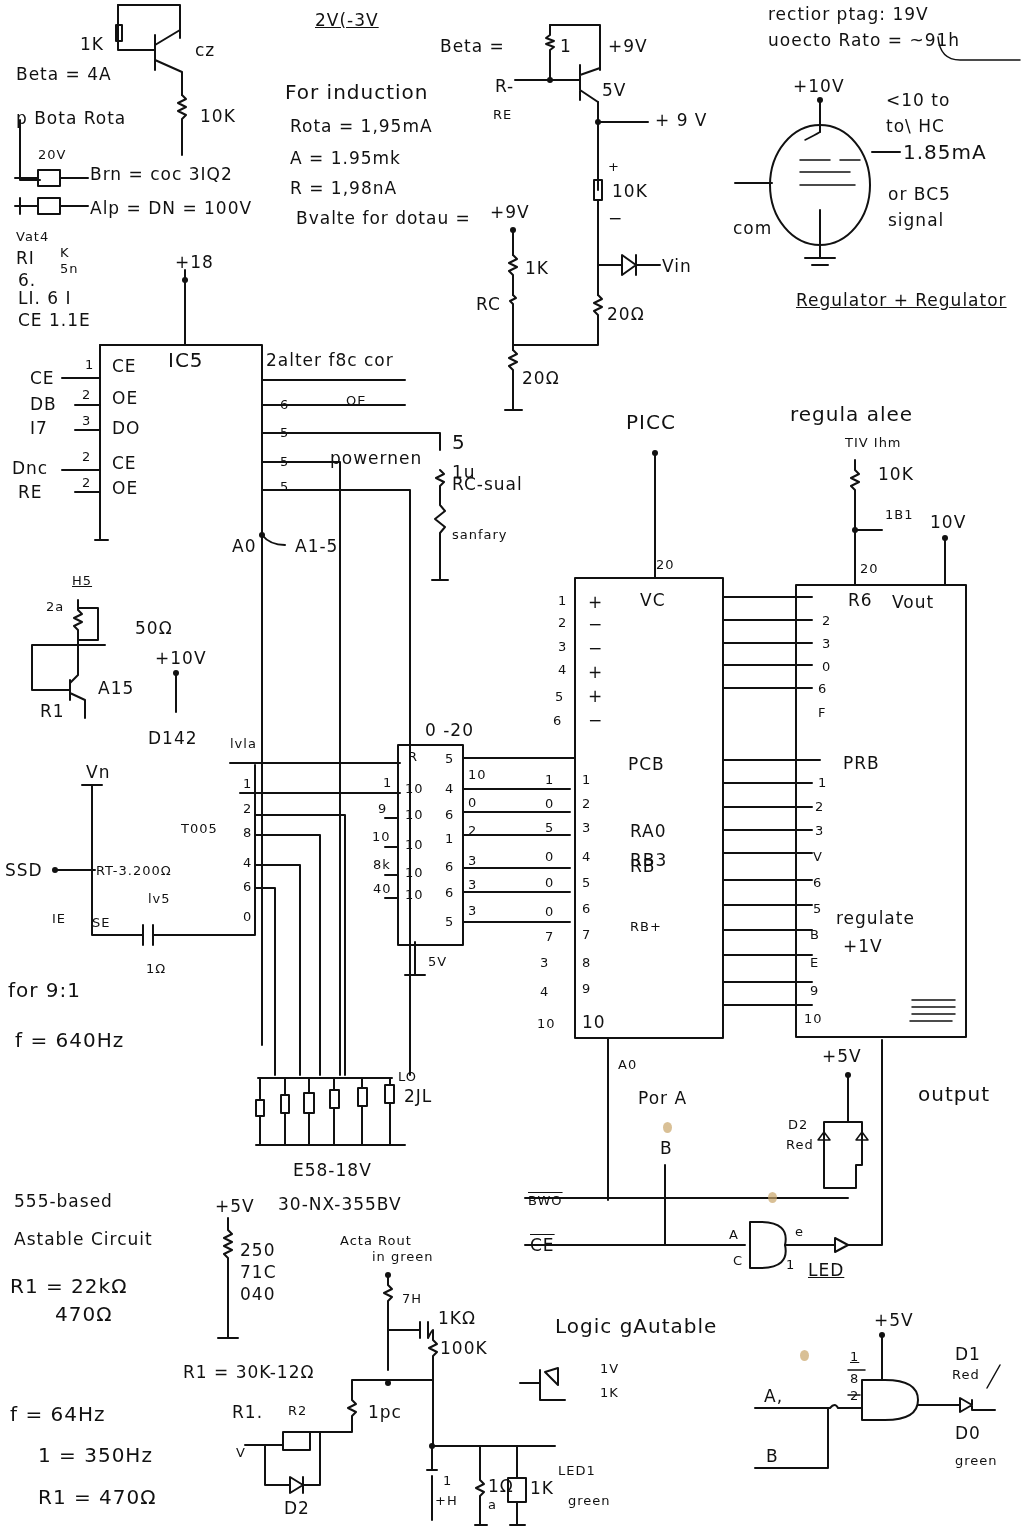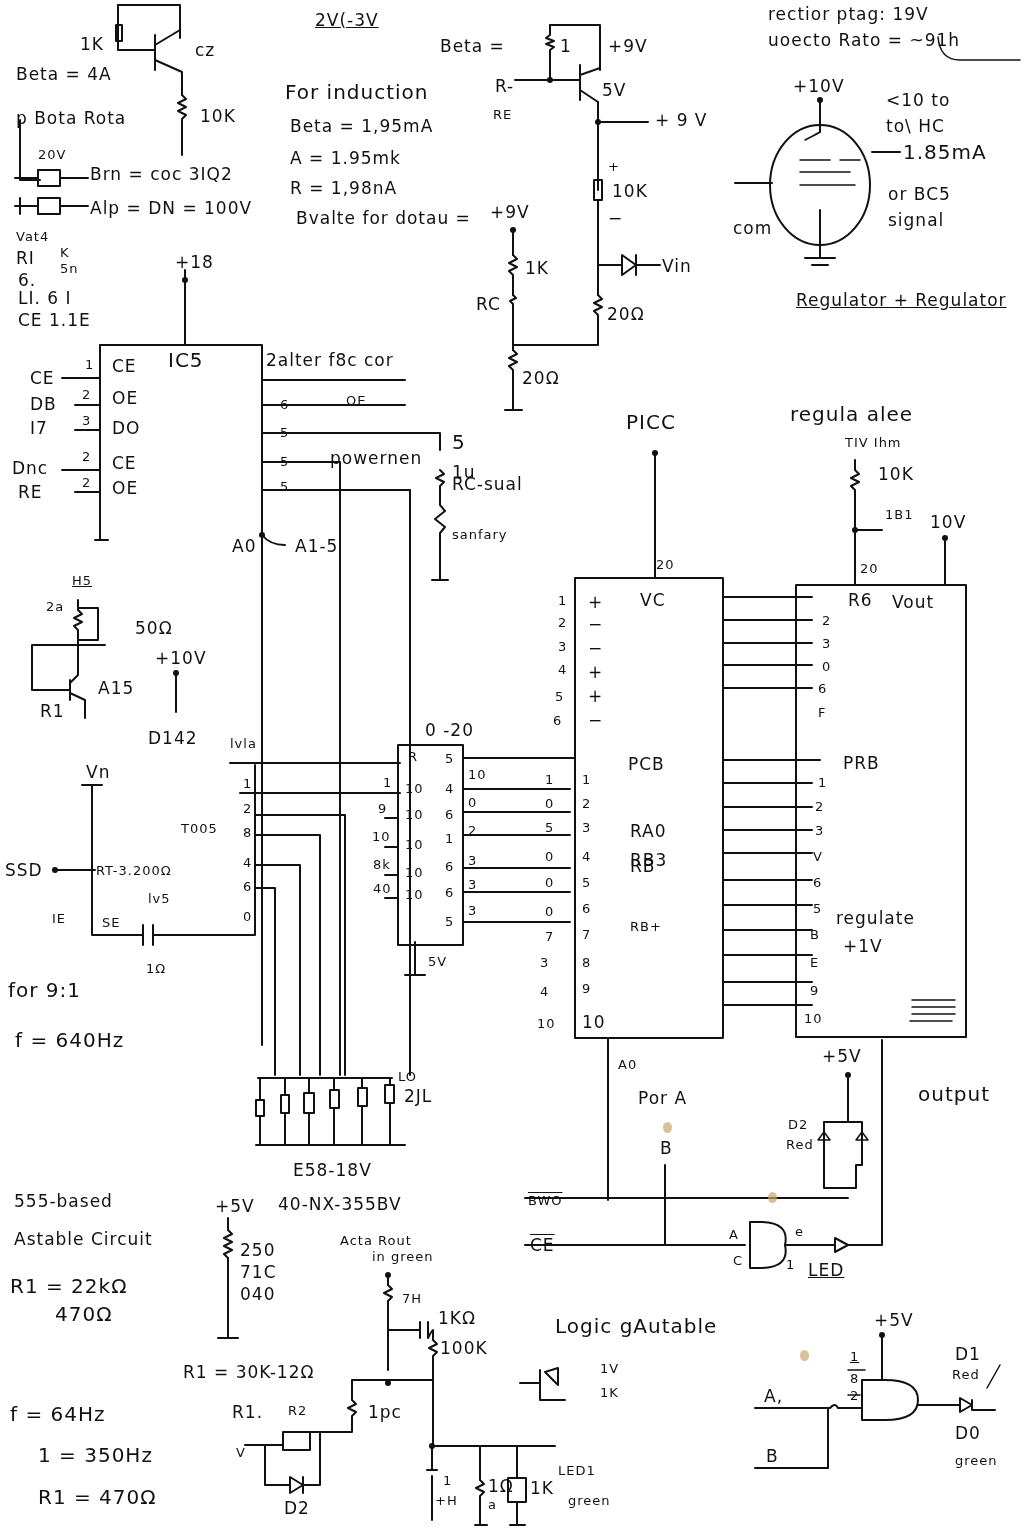--- a/index.html
+++ b/index.html
@@ -176,21 +176,21 @@
 
 <div class="t u" style="left:315px;top:12px">2V(-3V</div>
 <div class="t" style="left:440px;top:38px">Beta =</div>
 <div class="t" style="left:560px;top:38px">1</div>
 <div class="t" style="left:608px;top:38px">+9V</div>
 <div class="t" style="left:495px;top:78px">R-</div>
 <div class="t s" style="left:493px;top:108px">RE</div>
 <div class="t" style="left:602px;top:82px">5V</div>
 <div class="t" style="left:655px;top:112px">+ 9 V</div>
 <div class="t l" style="left:285px;top:82px">For induction</div>
-<div class="t" style="left:290px;top:118px">Beta = 1,95mA</div>
+<div class="t" style="left:290px;top:118px">Rota = 1,95mA</div>
 <div class="t" style="left:290px;top:150px">A = 1.95mk</div>
 <div class="t" style="left:290px;top:180px">R = 1,98nA</div>
 <div class="t" style="left:296px;top:210px">Bvalte for dotau =</div>
 <div class="t" style="left:490px;top:204px">+9V</div>
 <div class="t" style="left:525px;top:260px">1K</div>
 <div class="t" style="left:476px;top:296px">RC</div>
 <div class="t s" style="left:608px;top:160px">+</div>
 <div class="t" style="left:612px;top:183px">10K</div>
 <div class="t" style="left:608px;top:210px">−</div>
 <div class="t" style="left:662px;top:258px">Vin</div>
@@ -245,21 +245,21 @@
 <div class="t" style="left:98px;top:680px">A15</div>
 <div class="t" style="left:40px;top:703px">R1</div>
 <div class="t" style="left:148px;top:730px">D142</div>
 <div class="t s" style="left:230px;top:737px">lvla</div>
 <div class="t" style="left:86px;top:764px">Vn</div>
 <div class="t s" style="left:181px;top:822px">T005</div>
 <div class="t" style="left:5px;top:862px">SSD</div>
 <div class="t s" style="left:96px;top:864px">RT-3.200Ω</div>
 <div class="t s" style="left:148px;top:892px">lv5</div>
 <div class="t s" style="left:52px;top:912px">IE</div>
-<div class="t s" style="left:102px;top:916px">SE</div>
+<div class="t s" style="left:92px;top:916px">SE</div>
 <div class="t s" style="left:146px;top:962px">1Ω</div>
 <div class="t s" style="left:243px;top:777px">1</div>
 <div class="t s" style="left:243px;top:802px">2</div>
 <div class="t s" style="left:243px;top:826px">8</div>
 <div class="t s" style="left:243px;top:856px">4</div>
 <div class="t s" style="left:243px;top:880px">6</div>
 <div class="t s" style="left:243px;top:910px">0</div>
 <div class="t l" style="left:8px;top:980px">for 9:1</div>
 <div class="t l" style="left:15px;top:1030px">f = 640Hz</div>
 
@@ -381,21 +381,21 @@
 
 <div class="t" style="left:14px;top:1193px">555-based</div>
 <div class="t" style="left:14px;top:1231px">Astable Circuit</div>
 <div class="t l" style="left:10px;top:1276px">R1 = 22kΩ</div>
 <div class="t l" style="left:55px;top:1304px">470Ω</div>
 <div class="t l" style="left:10px;top:1404px">f = 64Hz</div>
 <div class="t l" style="left:38px;top:1445px">1 = 350Hz</div>
 <div class="t l" style="left:38px;top:1487px">R1 = 470Ω</div>
 
 <div class="t" style="left:215px;top:1198px">+5V</div>
-<div class="t" style="left:278px;top:1196px">40-NX-355BV</div>
+<div class="t" style="left:278px;top:1196px">30-NX-355BV</div>
 <div class="t" style="left:240px;top:1242px">250</div>
 <div class="t" style="left:240px;top:1264px">71C</div>
 <div class="t" style="left:240px;top:1286px">040</div>
 <div class="t s" style="left:340px;top:1234px">Acta Rout</div>
 <div class="t s" style="left:372px;top:1250px">in green</div>
 <div class="t s" style="left:402px;top:1292px">7H</div>
 <div class="t" style="left:438px;top:1310px">1KΩ</div>
 <div class="t" style="left:440px;top:1340px">100K</div>
 <div class="t" style="left:183px;top:1364px">R1 = 30K-12Ω</div>
 <div class="t" style="left:232px;top:1404px">R1.</div>

